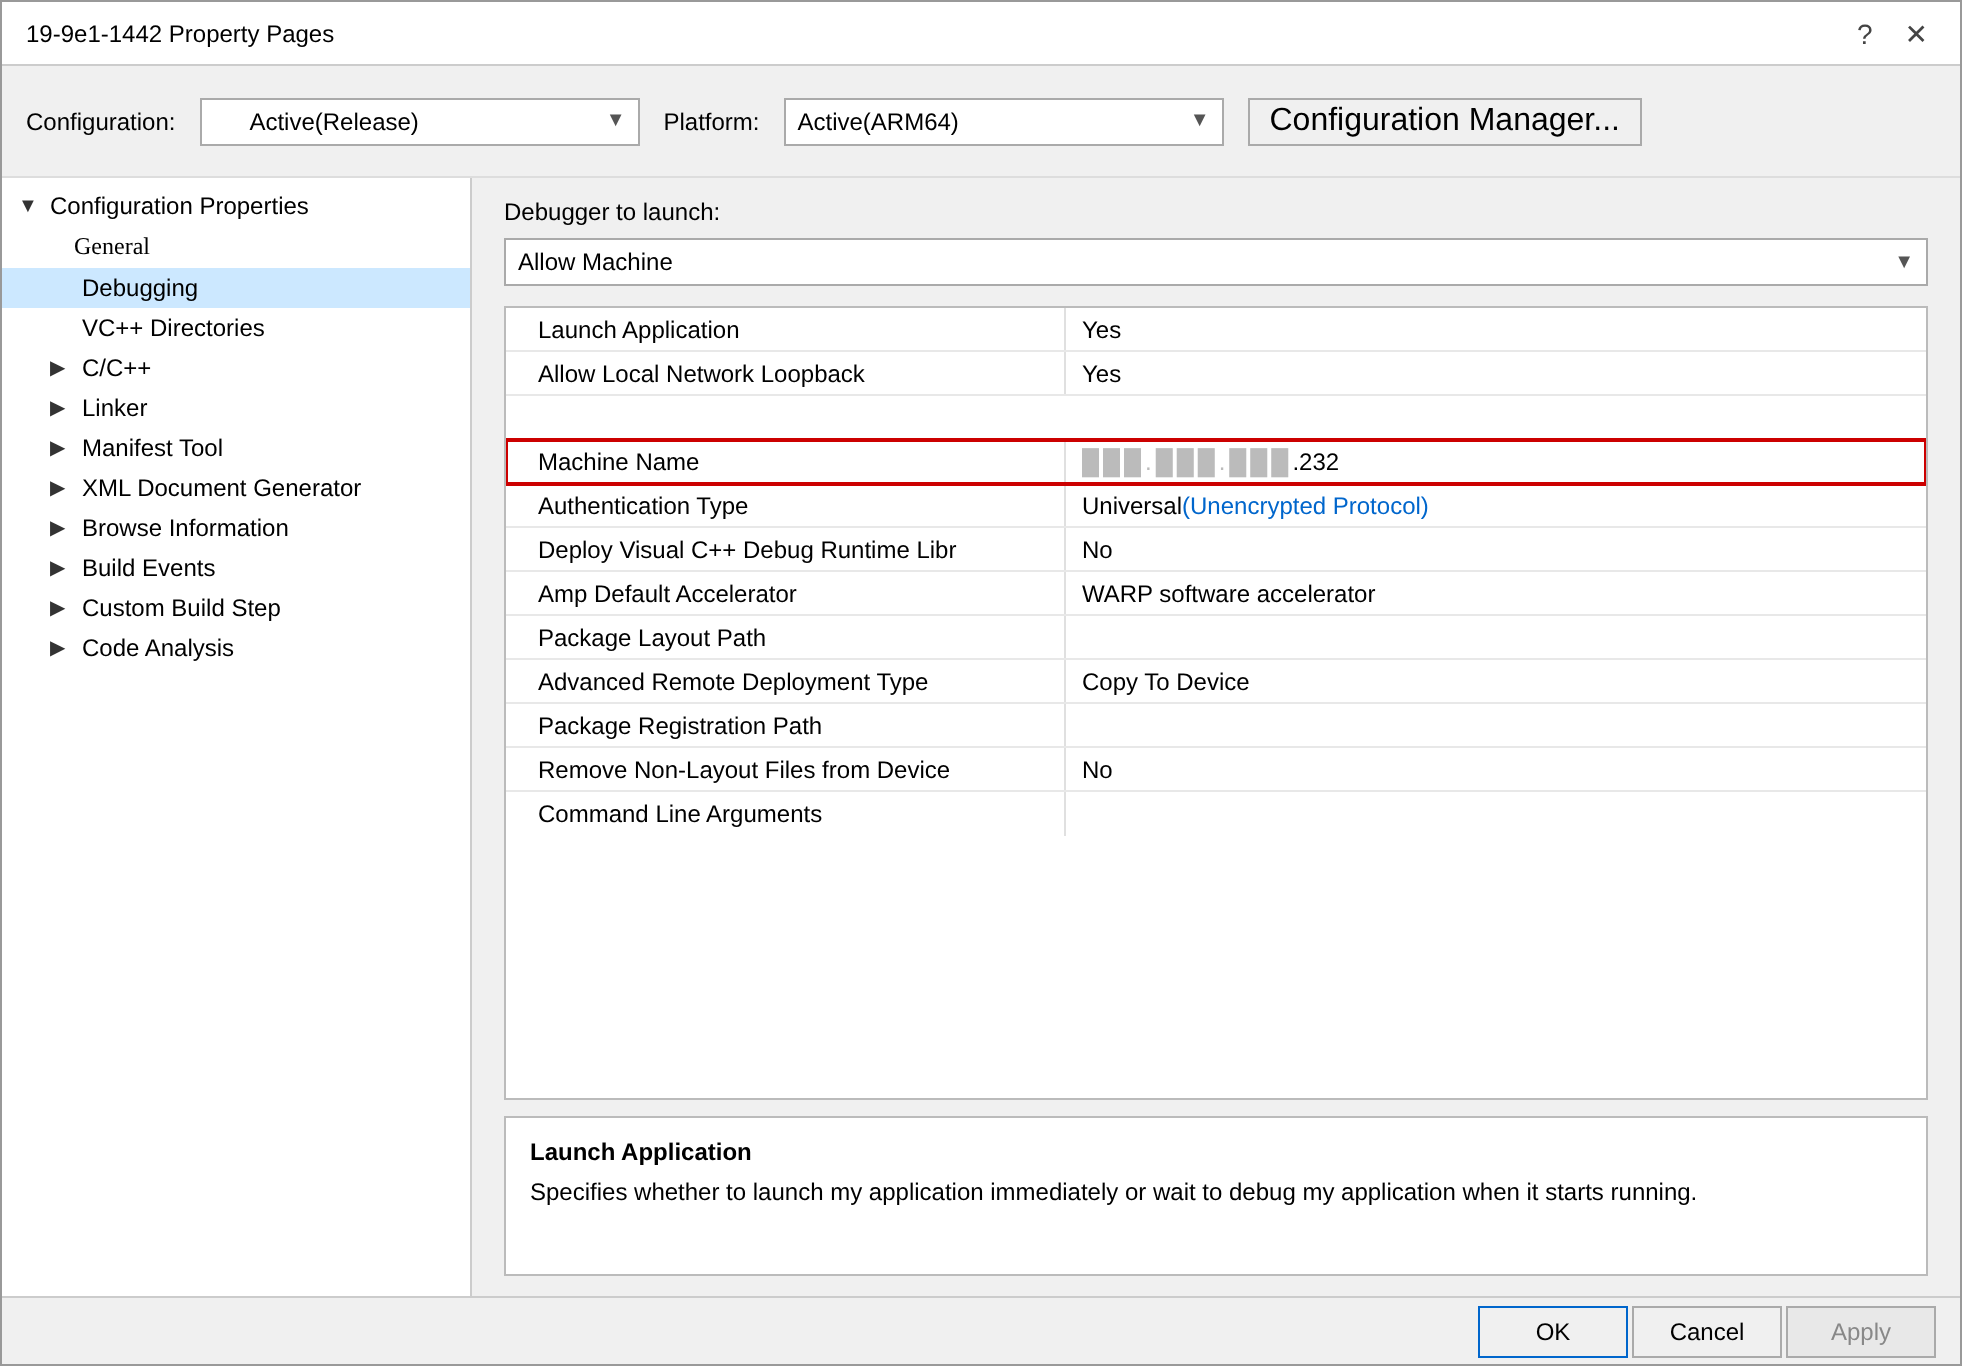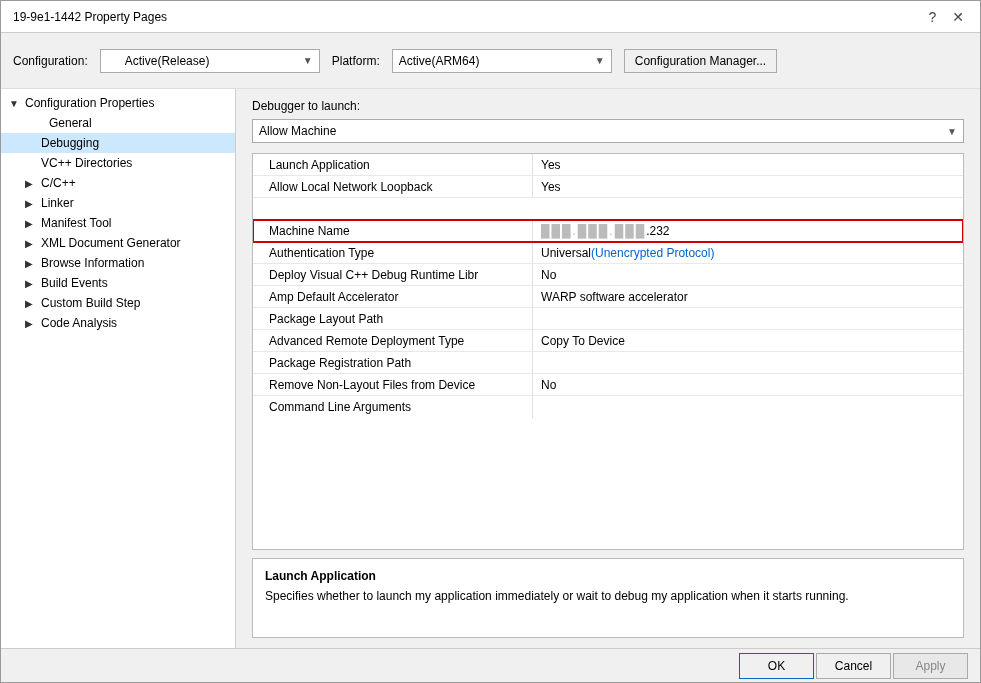--- a/index.html
+++ b/index.html
@@ -85,21 +85,21 @@
       margin-left: 6px;
       font-size: 10px;
       color: #555;
     }
     .config-mgr-btn {
       background: #f0f0f0;
       border: 1px solid #aaa;
       height: 24px;
       padding: 0 10px;
       cursor: pointer;
-      font-size: 12px;
+      font-size: 16px;
     }
     .main-content {
       display: flex;
       flex: 1;
       overflow: hidden;
     }
     .sidebar {
       width: 235px;
       background: #fff;
       border-right: 1px solid #ccc;
@@ -269,21 +269,21 @@
     <button class="config-mgr-btn">Configuration Manager...</button>
   </div>
 
   <div class="main-content">
 
     <div class="sidebar">
     <div class="sidebar-item root" style="padding-left: 8px;">
           <span class="sidebar-arrow">▼</span>
           <span>Configuration Properties</span>
         </div>
-        <div class="sidebar-item" style="padding-left: 32px;">
+        <div class="sidebar-item" style="padding-left: 20px; font-family: Liberation Serif, serif;">
           <span style="width: 12px; display: inline-block;"></span>
           <span>General</span>
         </div>
         <div class="sidebar-item selected" style="padding-left: 24px;">
           <span style="width: 12px; display: inline-block;"></span>
           <span>Debugging</span>
         </div>
         <div class="sidebar-item" style="padding-left: 24px;">
           <span style="width: 12px; display: inline-block;"></span>
           <span>VC++ Directories</span>

